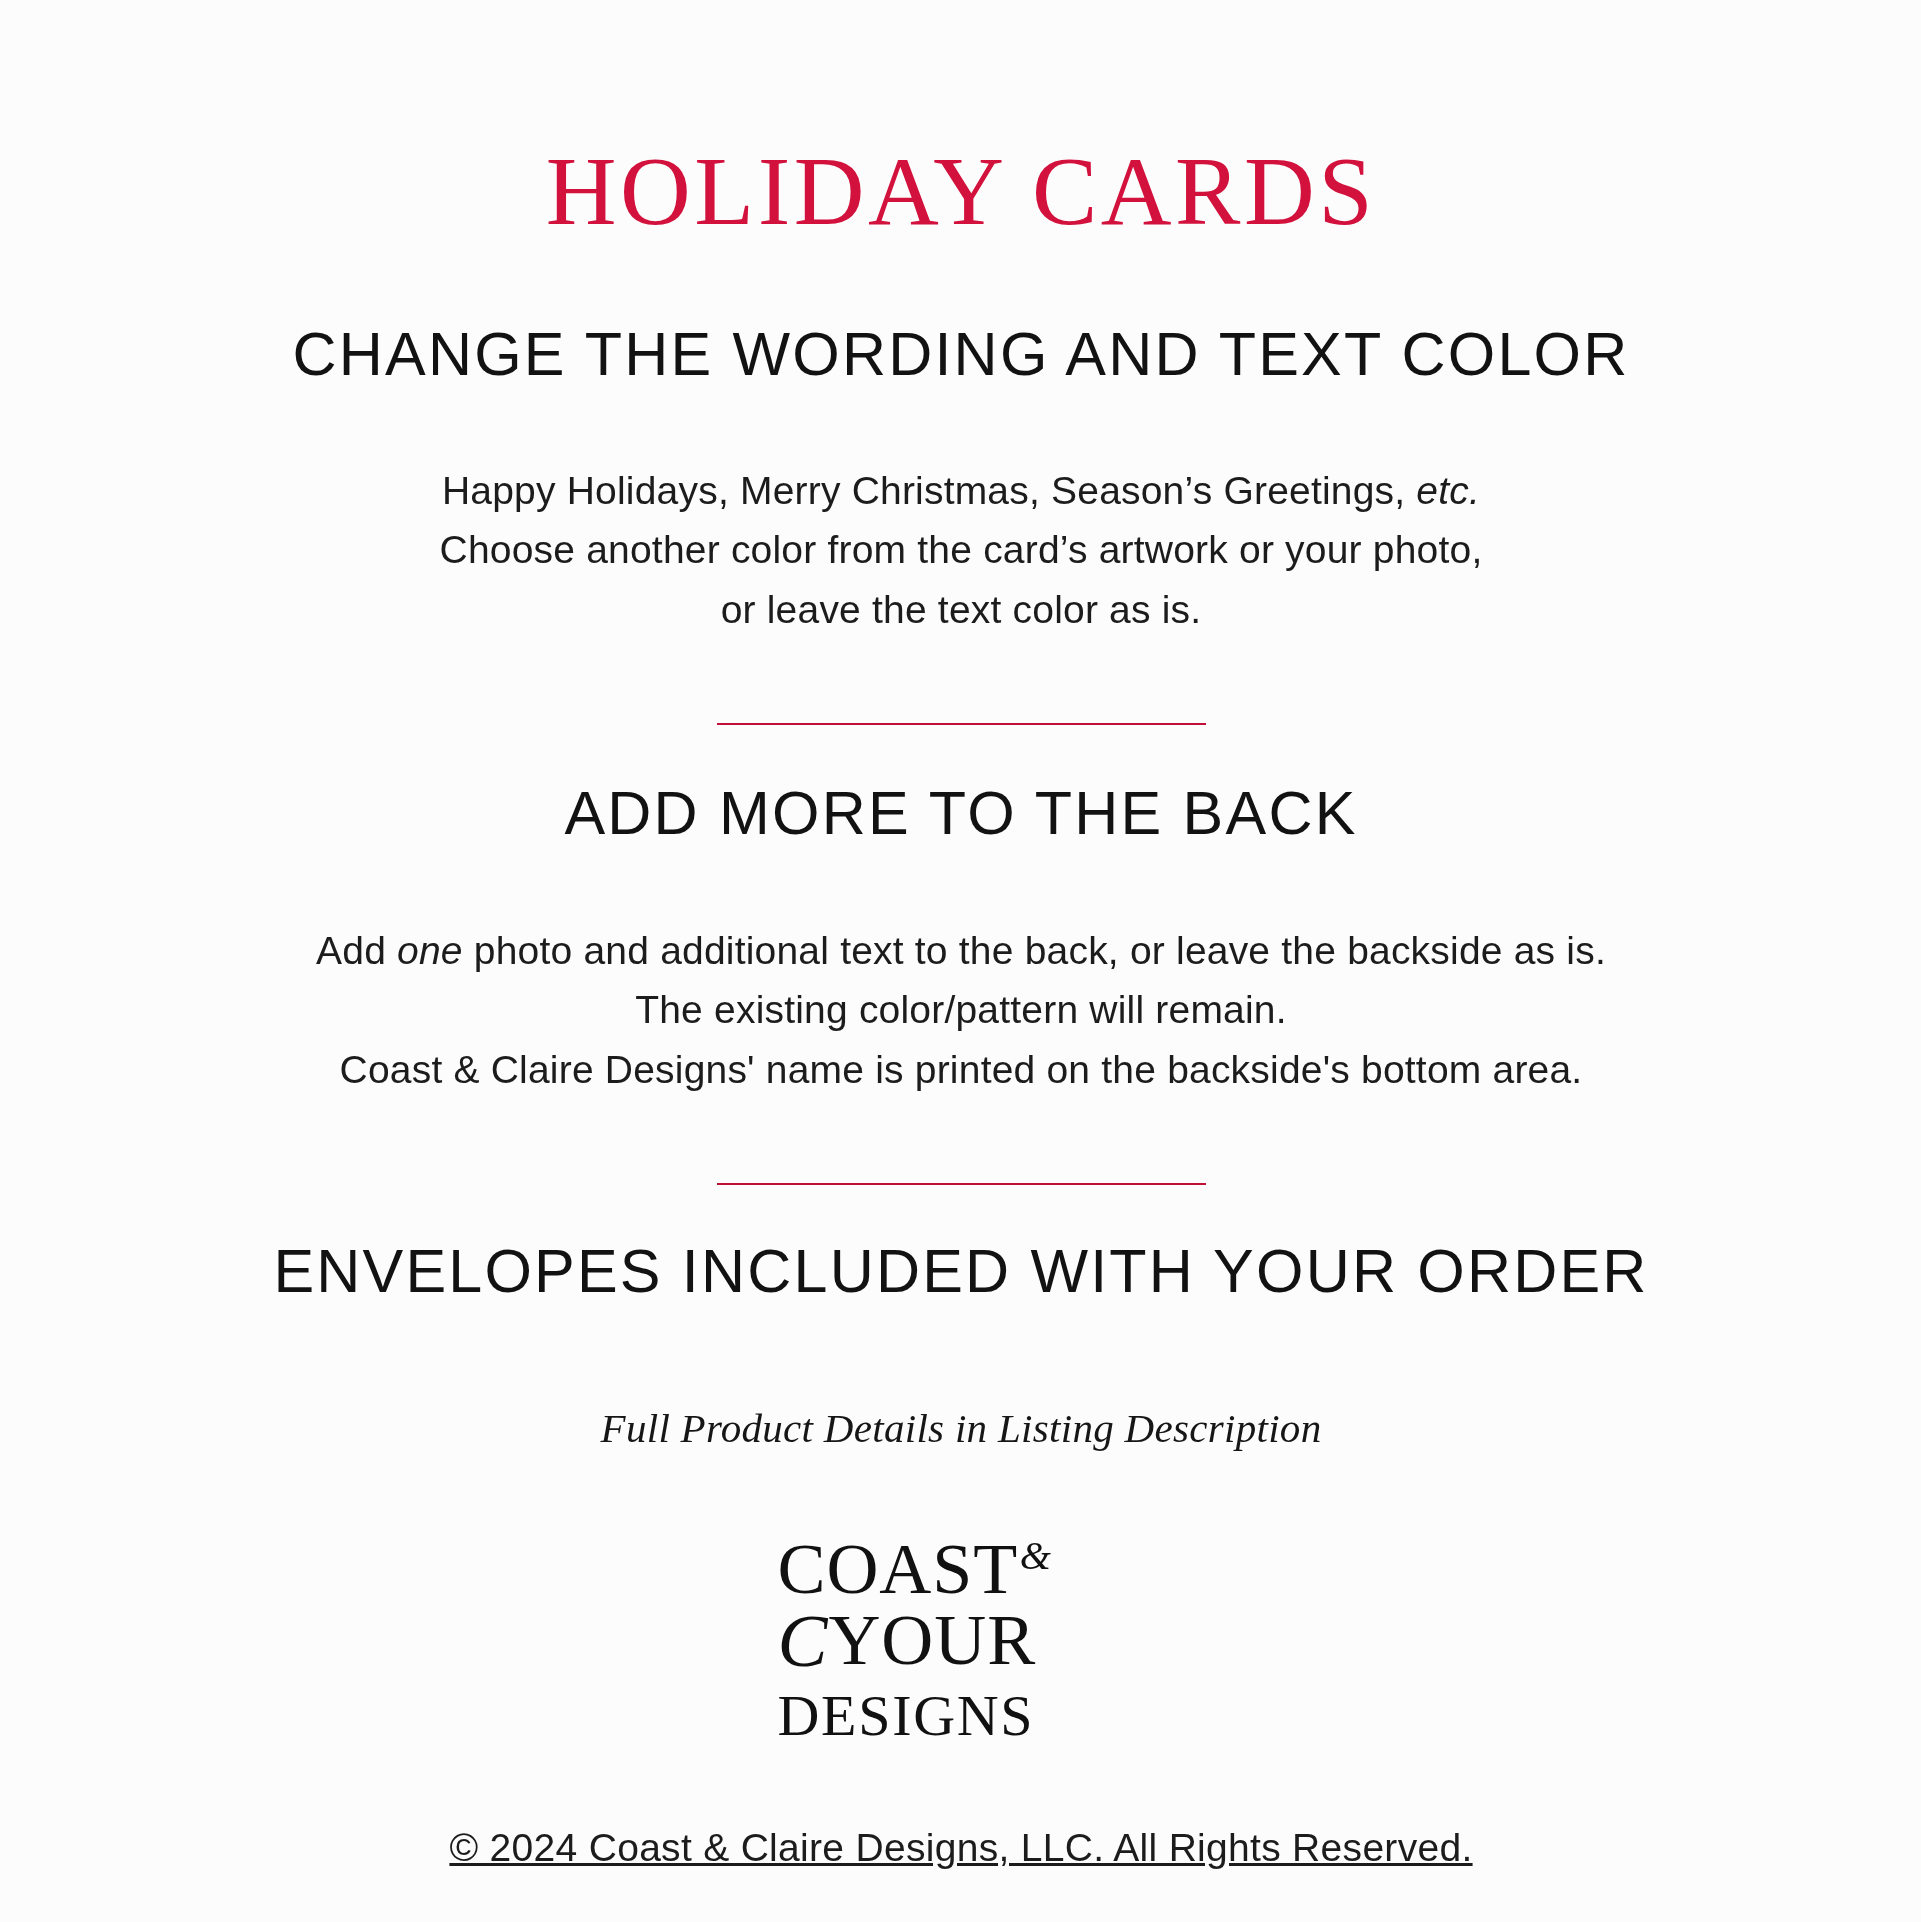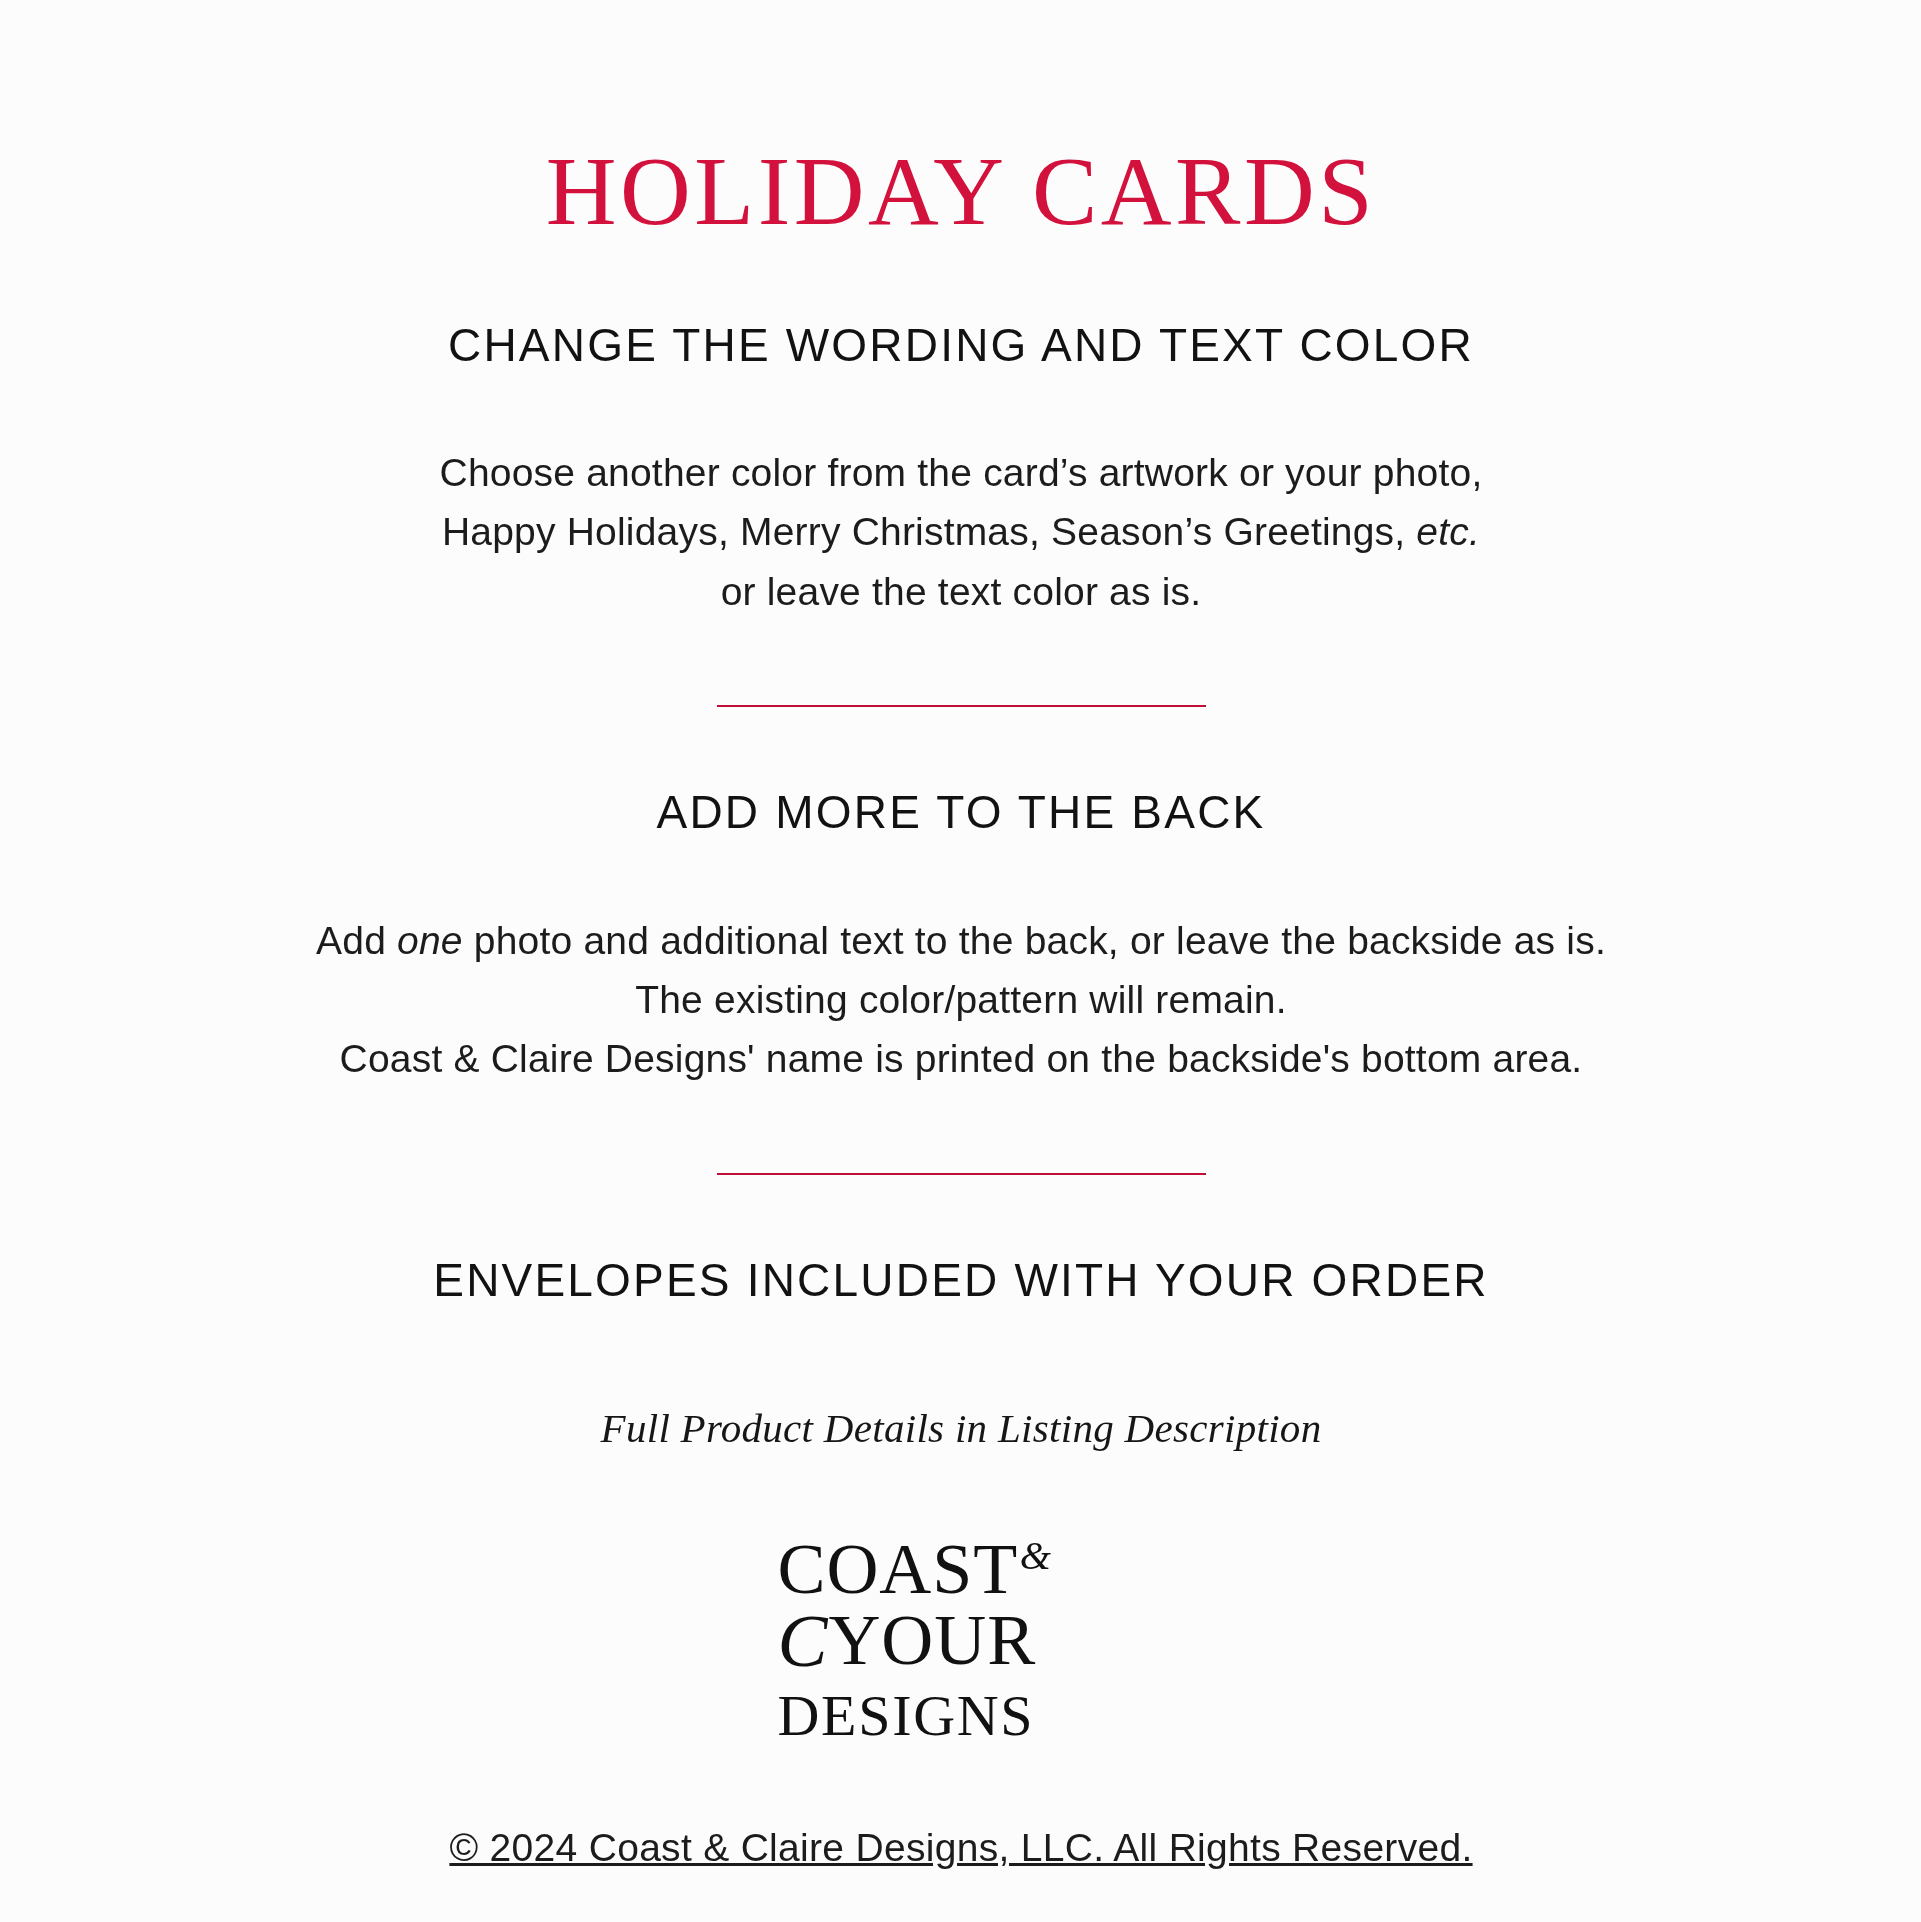--- a/index.html
+++ b/index.html
@@ -29,21 +29,21 @@
     color: #d2113c;
     font-size: 98px;
     letter-spacing: 3.5px;
     line-height: 1.05;
     margin: 35px 0 0 0;
     font-weight: 400;
   }
   .section-heading {
     font-family: "Liberation Sans", sans-serif;
     font-weight: 400;
-    font-size: 46px;
+    font-size: 61px;
     letter-spacing: 2.2px;
     color: #121212;
     margin: 0;
     line-height: 1.2;
   }
   .heading-1 { margin-top: 75px; }
   .heading-2 { margin-top: 6px; }
   .heading-3 { margin-top: 0; }
 
   .body-text {
@@ -137,24 +137,24 @@
 <body>
 
 <div class="page">
 
   <h1 class="main-title">HOLIDAY CARDS</h1>
 
   <h2 class="section-heading heading-1">CHANGE THE WORDING AND TEXT COLOR</h2>
 
   <div class="body-text block-1">
     <div>
-      <span>Choose another color from the card’s artwork or your photo,</span>
+      <span>Happy Holidays, Merry Christmas, Season’s Greetings, </span><span class="em">etc.</span><span></span>
     </div>
     <div>
-      <span>Happy Holidays, Merry Christmas, Season’s Greetings, </span><span class="em">etc.</span><span></span>
+      <span>Choose another color from the card’s artwork or your photo,</span>
     </div>
     <div>
       <span>or leave the text color as is.</span>
     </div>
   </div>
 
   <div class="divider divider-1"></div>
   <div class="spacer-after-divider-1"></div>
 
   <h2 class="section-heading heading-2">ADD MORE TO THE BACK</h2>

